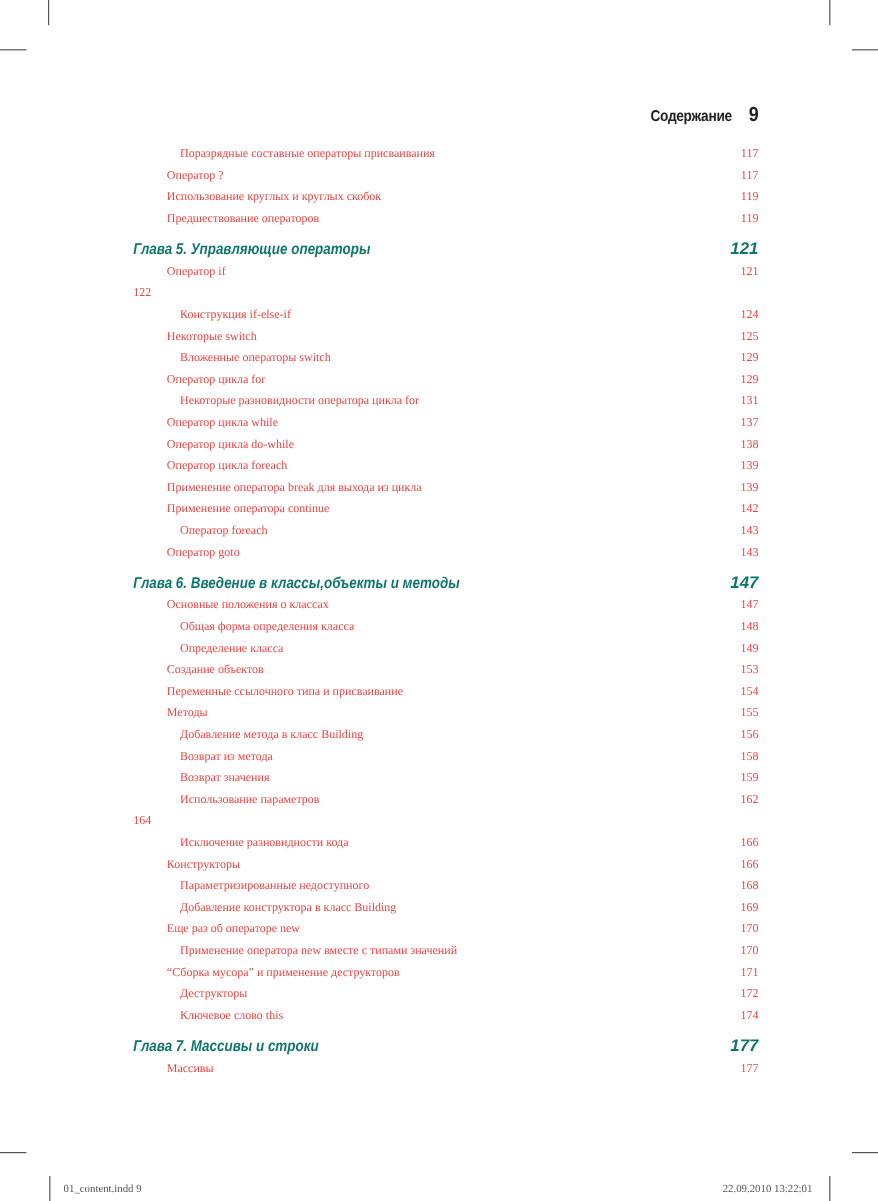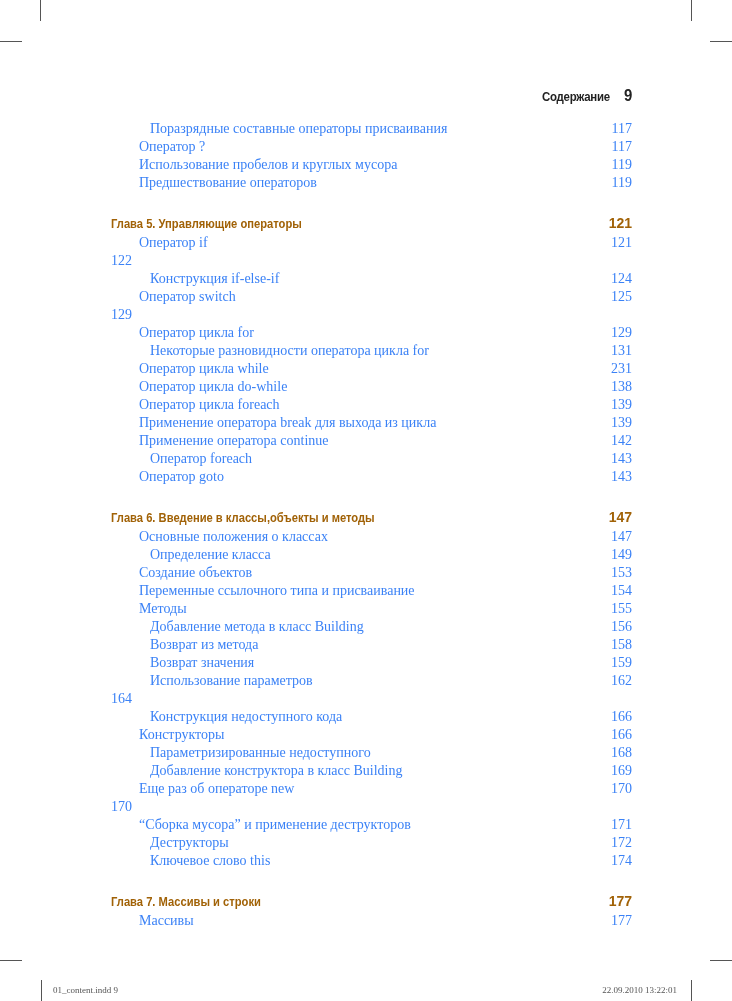--- a/index.html
+++ b/index.html
@@ -16,26 +16,26 @@
     font-size: 13px; font-weight: bold; color: #222; letter-spacing: -0.3px;
     transform: scaleX(0.88); transform-origin: right center;
   }
   .running-head .pg { font-size: 17px; margin-left: 16px; }
   .toc {
     position: absolute; top: 120px; left: 111px; width: 521px;
   }
   .row {
     display: flex; justify-content: space-between; align-items: baseline;
     height: 18px; line-height: 18px;
-    font-family: "Liberation Serif", serif; font-size: 14px; color: #3b82f6;
+    font-family: "Liberation Serif", serif; font-size: 10px; color: #ef4444;
   }
   .row .num { text-align: left; }
   .row.chapter {
     font-family: "Liberation Sans", sans-serif; font-weight: bold;
-    font-size: 13px; color: #a16207; height: 22px; line-height: 22px; margin-top: 20px;
+    font-size: 13px; color: #0f766e; height: 22px; line-height: 22px; margin-top: 4px; font-style: italic;
   }
   .row.chapter .title { transform: scaleX(0.86); transform-origin: left center; white-space: nowrap; }
   .row.chapter .num { font-size: 14px; }
   .row.l1 .title { padding-left: 28px; text-align: right; }
   .row.l2 .title { padding-left: 39px; }
   .footer {
     position: absolute; top: 985px; font-family: "Liberation Serif", serif;
     font-size: 9px; color: #555;
   }
 </style>
@@ -58,21 +58,21 @@
 <div class="toc" id="toc">
     <div class="row l2">
       <span class="title">Поразрядные составные операторы присваивания</span>
       <span class="num">117</span>
     </div>
     <div class="row l1">
       <span class="title">Оператор ?</span>
       <span class="num">117</span>
     </div>
     <div class="row l1">
-      <span class="title">Использование пробелов и круглых мусора</span>
+      <span class="title">Использование круглых и круглых скобок</span>
       <span class="num">119</span>
     </div>
     <div class="row l1">
       <span class="title">Предшествование операторов</span>
       <span class="num">119</span>
     </div>
     <div class="row chapter">
       <span class="title">Глава 5. Управляющие операторы</span>
       <span class="num">121</span>
     </div>
@@ -81,37 +81,38 @@
       <span class="num">121</span>
     </div>
     <div class="row l2">
       <span class="num">122</span>
     </div>
     <div class="row l2">
       <span class="title">Конструкция if-else-if</span>
       <span class="num">124</span>
     </div>
     <div class="row l1">
-      <span class="title">Оператор switch</span>
+      <span class="title">Некоторые switch</span>
       <span class="num">125</span>
     </div>
     <div class="row l2">
+      <span class="title">Вложенные операторы switch</span>
       <span class="num">129</span>
     </div>
     <div class="row l1">
       <span class="title">Оператор цикла for</span>
       <span class="num">129</span>
     </div>
     <div class="row l2">
       <span class="title">Некоторые разновидности оператора цикла for</span>
       <span class="num">131</span>
     </div>
     <div class="row l1">
       <span class="title">Оператор цикла while</span>
-      <span class="num">231</span>
+      <span class="num">137</span>
     </div>
     <div class="row l1">
       <span class="title">Оператор цикла do-while</span>
       <span class="num">138</span>
     </div>
     <div class="row l1">
       <span class="title">Оператор цикла foreach</span>
       <span class="num">139</span>
     </div>
     <div class="row l1">
@@ -132,20 +133,24 @@
     </div>
     <div class="row chapter">
       <span class="title">Глава 6. Введение в классы,объекты и методы</span>
       <span class="num">147</span>
     </div>
     <div class="row l1">
       <span class="title">Основные положения о классах</span>
       <span class="num">147</span>
     </div>
     <div class="row l2">
+      <span class="title">Общая форма определения класса</span>
+      <span class="num">148</span>
+    </div>
+    <div class="row l2">
       <span class="title">Определение класса</span>
       <span class="num">149</span>
     </div>
     <div class="row l1">
       <span class="title">Создание объектов</span>
       <span class="num">153</span>
     </div>
     <div class="row l1">
       <span class="title">Переменные ссылочного типа и присваивание</span>
       <span class="num">154</span>
@@ -167,40 +172,41 @@
       <span class="num">159</span>
     </div>
     <div class="row l2">
       <span class="title">Использование параметров</span>
       <span class="num">162</span>
     </div>
     <div class="row l2">
       <span class="num">164</span>
     </div>
     <div class="row l2">
-      <span class="title">Конструкция недоступного кода</span>
+      <span class="title">Исключение разновидности кода</span>
       <span class="num">166</span>
     </div>
     <div class="row l1">
       <span class="title">Конструкторы</span>
       <span class="num">166</span>
     </div>
     <div class="row l2">
       <span class="title">Параметризированные недоступного</span>
       <span class="num">168</span>
     </div>
     <div class="row l2">
       <span class="title">Добавление конструктора в класс Building</span>
       <span class="num">169</span>
     </div>
     <div class="row l1">
       <span class="title">Еще раз об операторе new</span>
       <span class="num">170</span>
     </div>
     <div class="row l2">
+      <span class="title">Применение оператора new вместе с типами значений</span>
       <span class="num">170</span>
     </div>
     <div class="row l1">
       <span class="title">“Сборка мусора” и применение деструкторов</span>
       <span class="num">171</span>
     </div>
     <div class="row l2">
       <span class="title">Деструкторы</span>
       <span class="num">172</span>
     </div>

